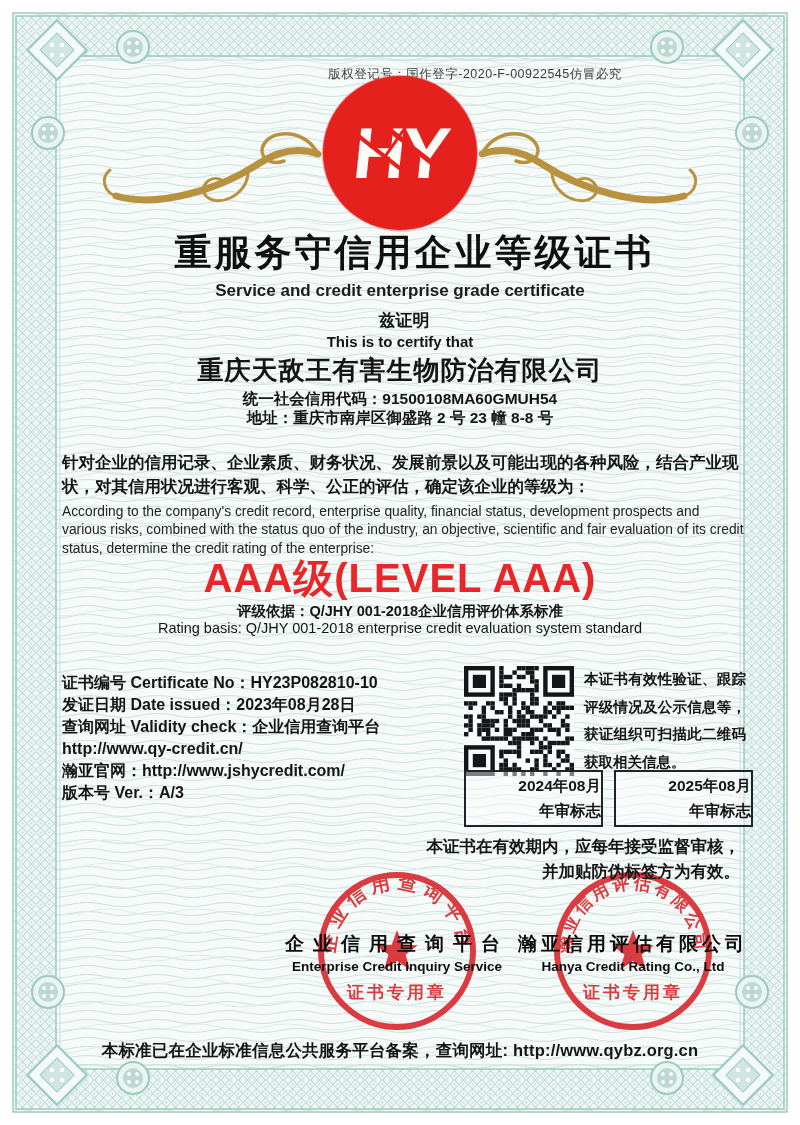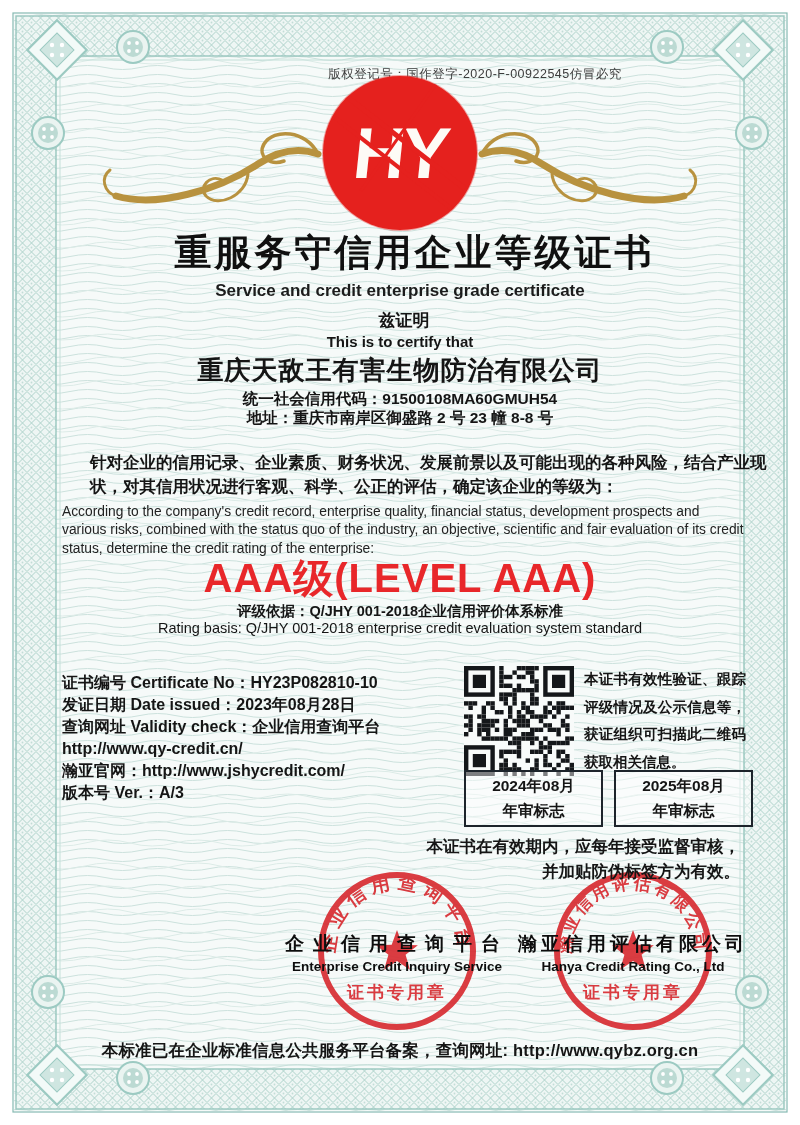--- a/index.html
+++ b/index.html
@@ -19,32 +19,32 @@
   .flourish{top:112px;width:228px;height:106px;}
   .flourish.left{left:98px;}
   .flourish.right{left:474px;transform:scaleX(-1);}
   .title{top:228px;font-size:37px;font-weight:800;letter-spacing:3px;color:#101010;padding-left:29px;}
   .subtitle{top:281px;font-size:17px;font-weight:600;color:#1c1c1c;}
   .zhengming{top:309px;font-size:17px;font-weight:600;padding-left:8px;}
   .certify{top:333px;font-size:15px;font-weight:600;}
   .company{top:353px;font-size:26px;font-weight:800;letter-spacing:1px;}
   .code{top:389px;font-size:15.5px;font-weight:600;}
   .address{top:408px;font-size:15.5px;font-weight:600;}
-  .para-cn{top:450px;left:62px;width:680px;font-size:16.5px;font-weight:600;line-height:1.48;text-align:left;padding-left:28px;}
+  .para-cn{top:450px;left:62px;width:680px;font-size:16.5px;font-weight:600;line-height:1.48;text-align:left;}
   .para-en{top:503px;left:62px;width:684px;font-size:13.8px;font-weight:500;line-height:1.34;text-align:left;color:#222;}
   .grade{top:551px;font-size:40px;font-weight:900;color:#e8272a;letter-spacing:1px;}
   .basis-cn{top:602px;font-size:14.5px;font-weight:600;}
   .basis-en{top:620px;font-size:14.5px;font-weight:500;}
   .details{top:672px;left:62px;width:400px;font-size:16px;font-weight:600;line-height:22px;text-align:left;}
   .qr{top:666px;left:464px;width:110px;height:110px;background:#f8fbfa;}
   .qr svg{display:block;width:110px;height:110px;}
   .qr-note{top:666px;left:584px;width:162px;font-size:14.5px;font-weight:600;line-height:27.5px;text-align:justify;}
   .year-row{top:770px;left:464px;display:flex;gap:11px;}
   .year-box{width:135px;height:53px;border:2.5px solid #1d242b;background:rgba(255,255,255,.45);
-    display:flex;flex-direction:column;align-items:center;justify-content:center;font-size:15.5px;font-weight:600;line-height:1.55;}
+    display:flex;flex-direction:column;align-items:flex-end;justify-content:center;font-size:15.5px;font-weight:600;line-height:1.55;}
   .supervision{top:834px;right:60px;text-align:right;font-size:16.5px;font-weight:700;line-height:1.5;}
   .seal{top:866px;width:170px;height:170px;z-index:1;opacity:.9;}
   .seal.left-seal{left:312px;}
   .seal.right-seal{left:548px;}
   .org-cn{z-index:3;font-weight:800;font-size:19px;color:#0d0d0d;}
   .org-en{z-index:3;font-weight:600;font-size:13.5px;color:#0d0d0d;}
   .s1cn{top:931px;left:247px;width:300px;text-align:center;letter-spacing:9px;}
   .s1en{top:959px;left:247px;width:300px;text-align:center;}
   .s2cn{top:931px;left:483px;width:300px;text-align:center;letter-spacing:4px;}
   .s2en{top:959px;left:483px;width:300px;text-align:center;}

